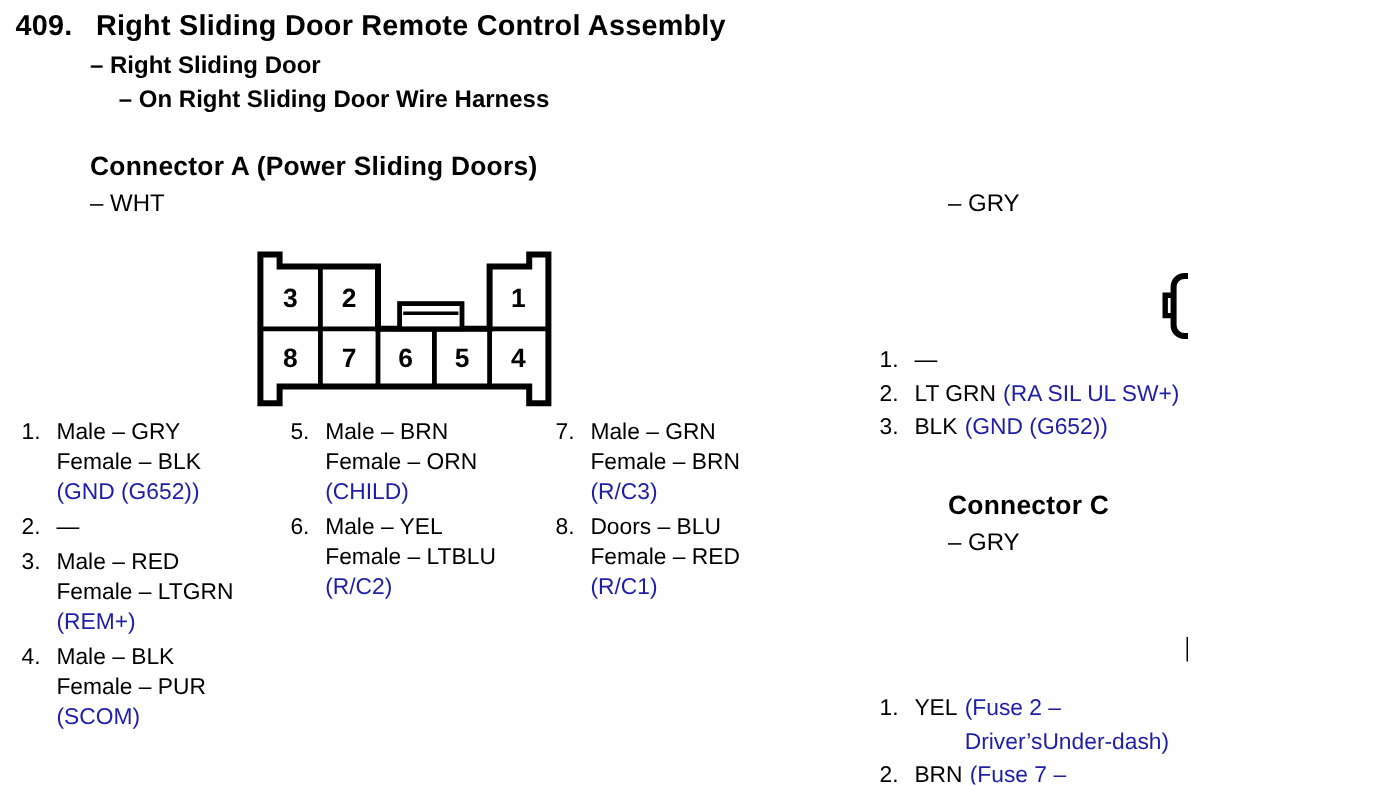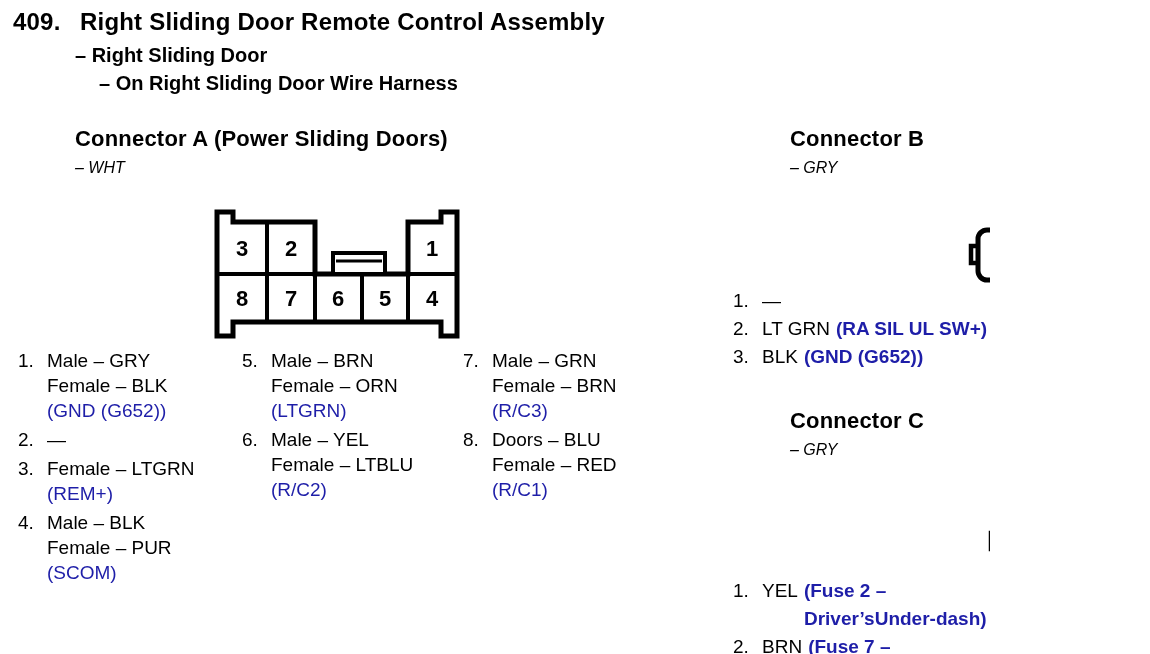--- a/index.html
+++ b/index.html
@@ -4,27 +4,27 @@
 <style>
   html,body { margin:0; padding:0; background:#fff; }
   .page {
     position:relative; width:990px; height:654px; background:#ffffff;
     font-family:"Liberation Sans", sans-serif; color:#000; overflow:hidden;
   }
   .abs { position:absolute; }
   .title-num, .page-title { font-size:24px; font-weight:bold; letter-spacing:0.2px; }
   .subtitle { font-size:20px;font-weight:bold; }
   .sec-title { font-size:22px; font-weight:bold; letter-spacing:0.2px;text-align:center; }
-  .color-note { font-size:16px;font-style:italic; }
+  .color-note { font-size:20px; }
   .pin-col { position:absolute; font-size:19px; line-height:25px; }
   .pin-item { display:flex; margin-bottom:4px; }
   .pin-num { width:29px; flex:none; }
   .signal { color:#1e1ea8; }
   .pin-row { display:flex; font-size:19px; line-height:28px; }
-  .sig-inline { margin-left:6px;font-weight:bold; }
+  .sig-inline { margin-left:6px; }
   svg { display:block; }
   svg text { font-family:"Liberation Sans", sans-serif; font-weight:bold; }
   .conn-num { font-size:22px; }
   .conn-num-sm { font-size:21px; }
 </style>
 </head>
 <body>
 
 <div class="page">
 
@@ -62,41 +62,42 @@
     </div>
     <div class="pin-item">
       <span class="pin-num">2.</span>
       <div>
         <div>—</div>
       </div>
     </div>
     <div class="pin-item">
       <span class="pin-num">3.</span>
       <div>
+        <div>Male – RED</div>
         <div>Female – LTGRN</div>
         <div class="signal">(REM+)</div>
       </div>
     </div>
     <div class="pin-item">
       <span class="pin-num">4.</span>
       <div>
         <div>Male – BLK</div>
         <div>Female – PUR</div>
         <div class="signal">(SCOM)</div>
       </div>
     </div>
   </div>
 
   <div class="pin-col" style="left:242px; top:348px; width:215px;">
     <div class="pin-item">
       <span class="pin-num">5.</span>
       <div>
         <div>Male – BRN</div>
         <div>Female – ORN</div>
-        <div class="signal">(LTGRN)</div>
+        <div class="signal">(CHILD)</div>
       </div>
     </div>
     <div class="pin-item">
       <span class="pin-num">6.</span>
       <div>
         <div>Male – YEL</div>
         <div>Female – LTBLU</div>
         <div class="signal">(R/C2)</div>
       </div>
     </div>
@@ -114,21 +115,20 @@
     <div class="pin-item">
       <span class="pin-num">8.</span>
       <div>
         <div>Doors – BLU</div>
         <div>Female – RED</div>
         <div class="signal">(R/C1)</div>
       </div>
     </div>
   </div>
 
-  <span class="abs sec-title" style="left:790px; top:126px;">Connector B</span>
   <span class="abs color-note" style="left:790px; top:159px;">– GRY</span>
 
   <svg class="abs" style="left:965px; top:210px;" width="178" height="75" viewBox="0 0 178 75">
     <rect x="45" y="5" width="12" height="15" rx="3" fill="#ffffff" stroke="#000" stroke-width="4"></rect>
     <rect x="121" y="5" width="12" height="15" rx="3" fill="#ffffff" stroke="#000" stroke-width="4"></rect>
     <rect x="61" y="4" width="56" height="16" fill="#ffffff" stroke="#000" stroke-width="4"></rect>
     <path d="M63,10 H115 M63,14.5 H115" stroke="#000" stroke-width="2.5"></path>
     <path d="M13,36 H6 V53 H13" fill="none" stroke="#000" stroke-width="4.5"></path>
     <path d="M165,36 H172 V53 H165" fill="none" stroke="#000" stroke-width="4.5"></path>
     <rect x="13" y="20" width="152" height="50" rx="9" fill="#ffffff" stroke="#000" stroke-width="5"></rect>

